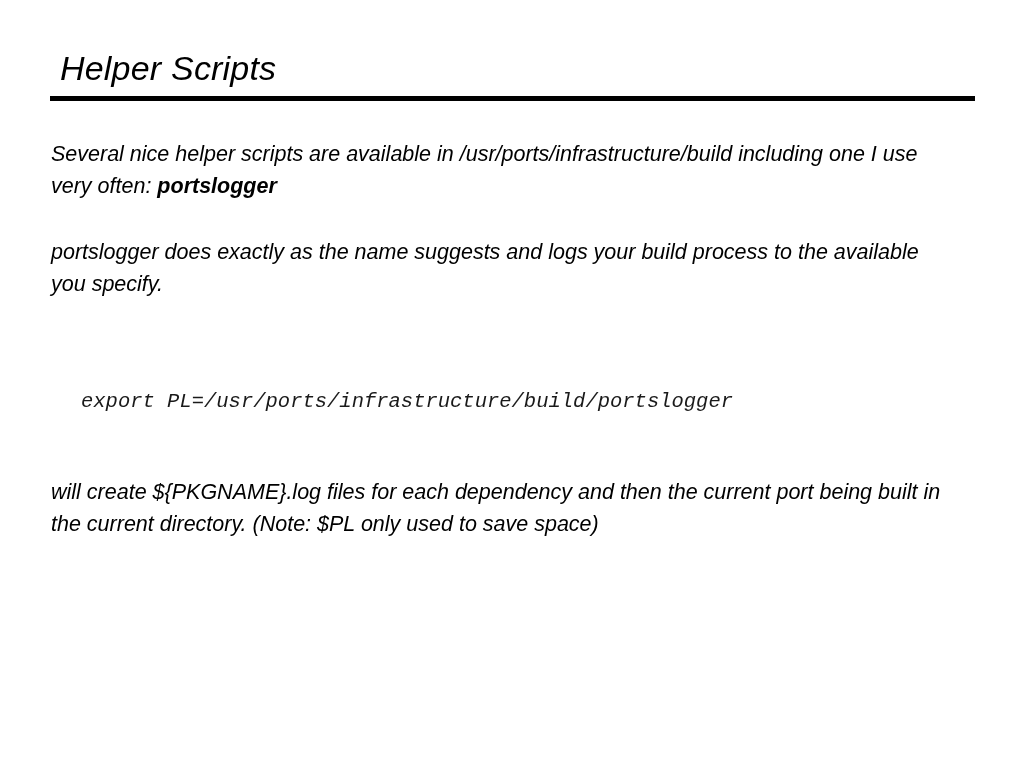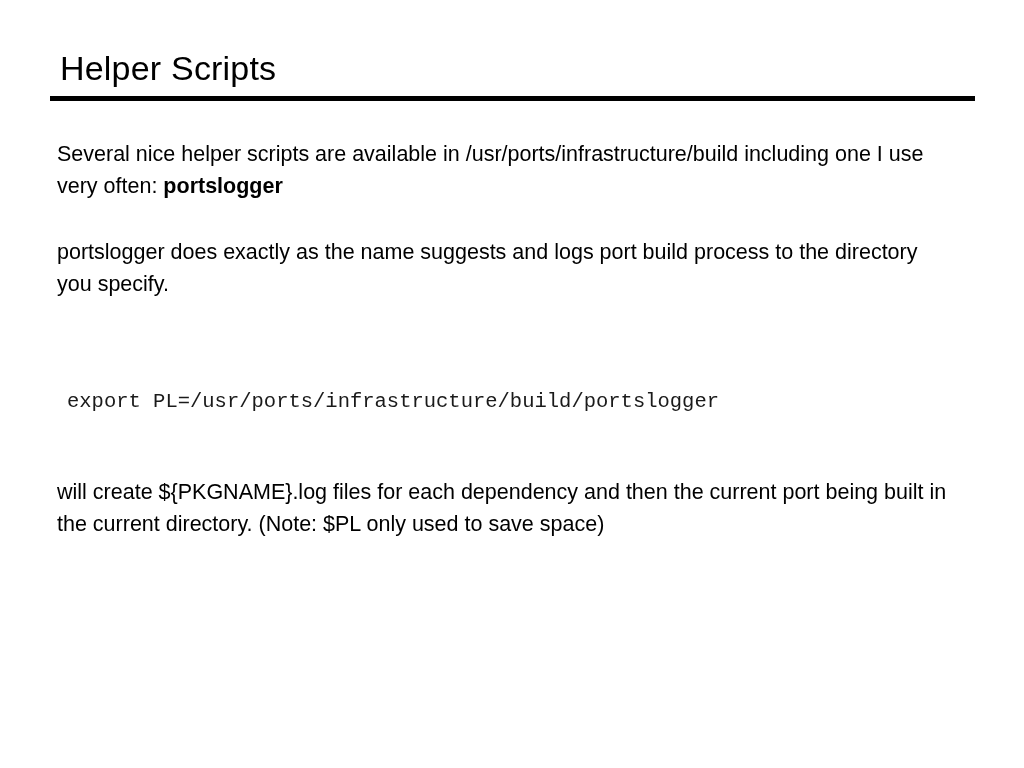--- a/index.html
+++ b/index.html
@@ -12,20 +12,21 @@
     background: #ffffff;
     font-family: "Liberation Sans", sans-serif;
     color: #000000;
     overflow: hidden;
   }
   .slide {
     position: relative;
     width: 1024px;
     height: 768px;
     box-sizing: border-box;
+    font-style: italic;
   }
   .slide-title {
     position: absolute;
     left: 60px;
     top: 48px;
     font-size: 34px;
     font-weight: normal;
     line-height: 40px;
     letter-spacing: 0.2px;
     color: #000000;
@@ -33,60 +34,60 @@
   .title-rule {
     position: absolute;
     left: 50px;
     top: 96px;
     width: 925px;
     height: 5px;
     background: #000000;
   }
   .body-area {
     position: absolute;
-    left: 57px;
+    left: 51px;
     top: 138px;
     width: 900px;
   }
   .para {
     font-size: 21.5px;
     line-height: 32px;
     color: #000000;
     margin: 0;
   }
   .para.gap-1 { margin-top: 34px; }
   .bold-inline { font-weight: bold; }
   .code-block {
     font-family: "Liberation Mono", monospace;
     font-size: 20.5px;
     line-height: 29px;
     color: #1a1a1a;
     margin: 29px 0 0 10px;
     white-space: pre;
   }
-  .code-line { display: block; }
+  .code-line { display: block; margin-left: 20px; }
   .para.after-code { margin-top: 2px; }
   .para.block-gap { margin-top: 36px; }
 </style>
 </head>
 <body>
 
 <div class="slide">
 
   <div class="slide-title">Helper Scripts</div>
   <div class="title-rule"></div>
 
   <div class="body-area">
 
     <p class="para">
       <span>Several nice helper scripts are available in /usr/ports/infrastructure/build</span>
       <span>including one I use very often: </span><span class="bold-inline">portslogger</span>
     </p>
 
-    <p class="para gap-1">portslogger does exactly as the name suggests and logs port build process to the directory you specify.</p>
+    <p class="para gap-1">portslogger does exactly as the name suggests and logs your build process to the available you specify.</p>
 
     <div class="code-block">
       <span class="code-line">export PL=/usr/ports/infrastructure/build/portslogger</span>
     </div>
 
     <p class="para after-code">will create ${PKGNAME}.log files for each dependency and then the current port being built in the current directory. (Note: $PL only used to save space)</p>
 
 
   </div>
 

